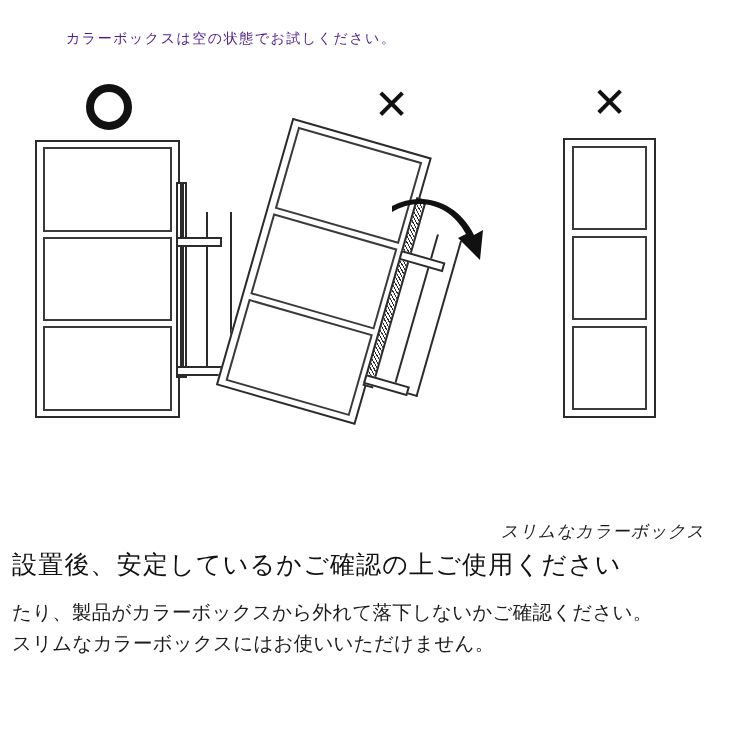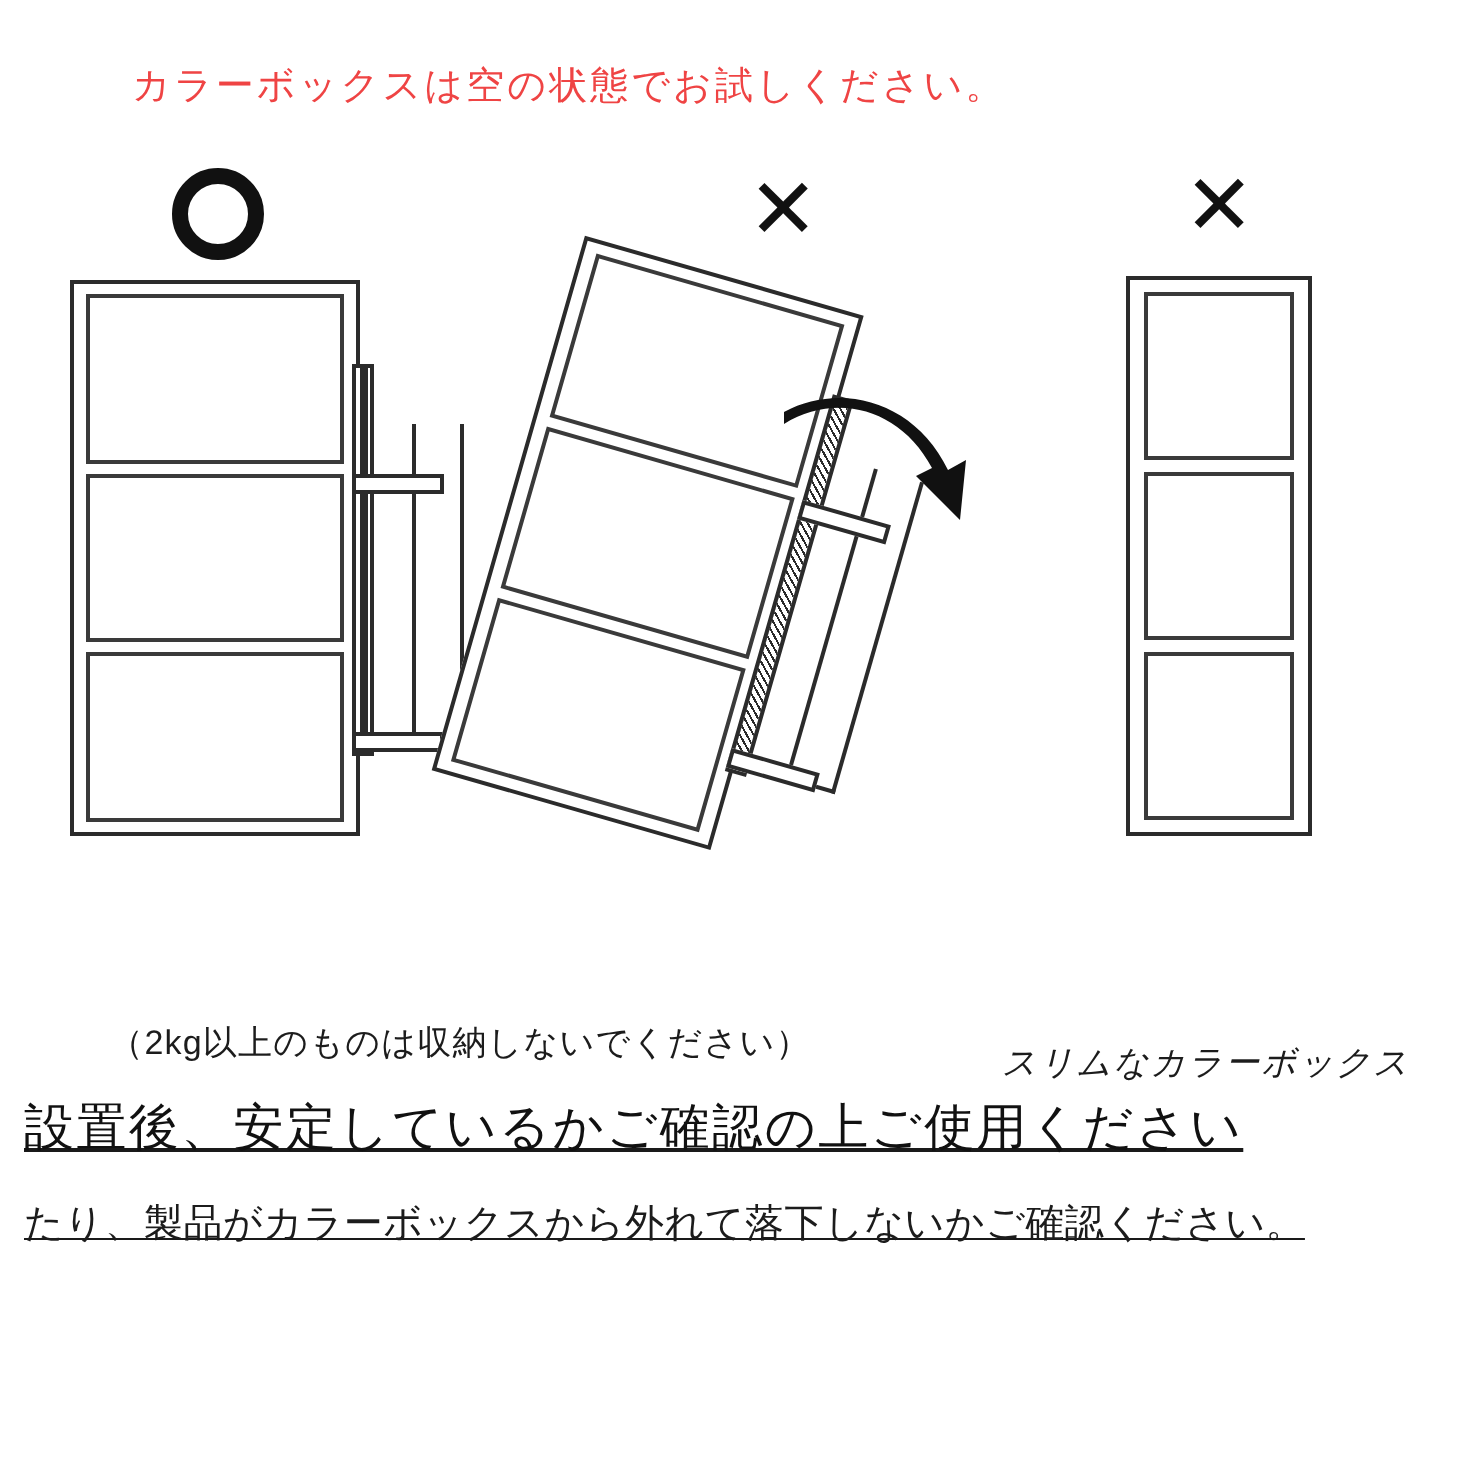--- a/index.html
+++ b/index.html
@@ -15,23 +15,23 @@
     font-family: "Liberation Sans", "DejaVu Sans", sans-serif;
     color: #1a1a1a;
     -webkit-font-smoothing: antialiased;
   }
 
   
   .top-note {
     position: absolute;
     left: 66px;
     top: 30px;
-    font-size: 19px;
+    font-size: 14px;
     letter-spacing: 1.5px;
-    color: #ef4444;
+    color: #4c1d95;
     white-space: nowrap;
   }
 
   
   .diagram-zone {
     position: absolute;
     left: 0;
     top: 70px;
     width: 740px;
     height: 430px;
@@ -209,21 +209,20 @@
     letter-spacing: 1.2px;
     font-style: italic;
   }
 
   
   .bottom-block {
     position: absolute;
     left: 12px;
     top: 548px;
     width: 720px;
-    text-decoration: underline;
   }
   .bottom-heading {
     font-size: 25px;
     letter-spacing: 1.2px;
     color: #111111;
     line-height: 1.3;
     margin: 0 0 16px 0;
     font-weight: 400;
   }
   .bottom-line {
@@ -279,22 +278,22 @@
 
   <div class="mark mark-x mark-x-right">✕</div>
 
   <div class="colorbox cb-slim">
     <div class="cb-cell"></div>
     <div class="cb-cell"></div>
     <div class="cb-cell"></div>
   </div>
 
   <div class="caption cap-mid">
-    <div>（2kg以上のものは収納しないでください）</div>
   </div>
 
   <div class="caption cap-right">スリムなカラーボックス</div>
 </div>
 
 <div class="bottom-block">
   <div class="bottom-heading">設置後、安定しているかご確認の上ご使用ください</div>
   <div class="bottom-line">たり、製品がカラーボックスから外れて落下しないかご確認ください。</div>
+  <div class="bottom-line">スリムなカラーボックスにはお使いいただけません。</div>
 </div>
 
 </body></html>

